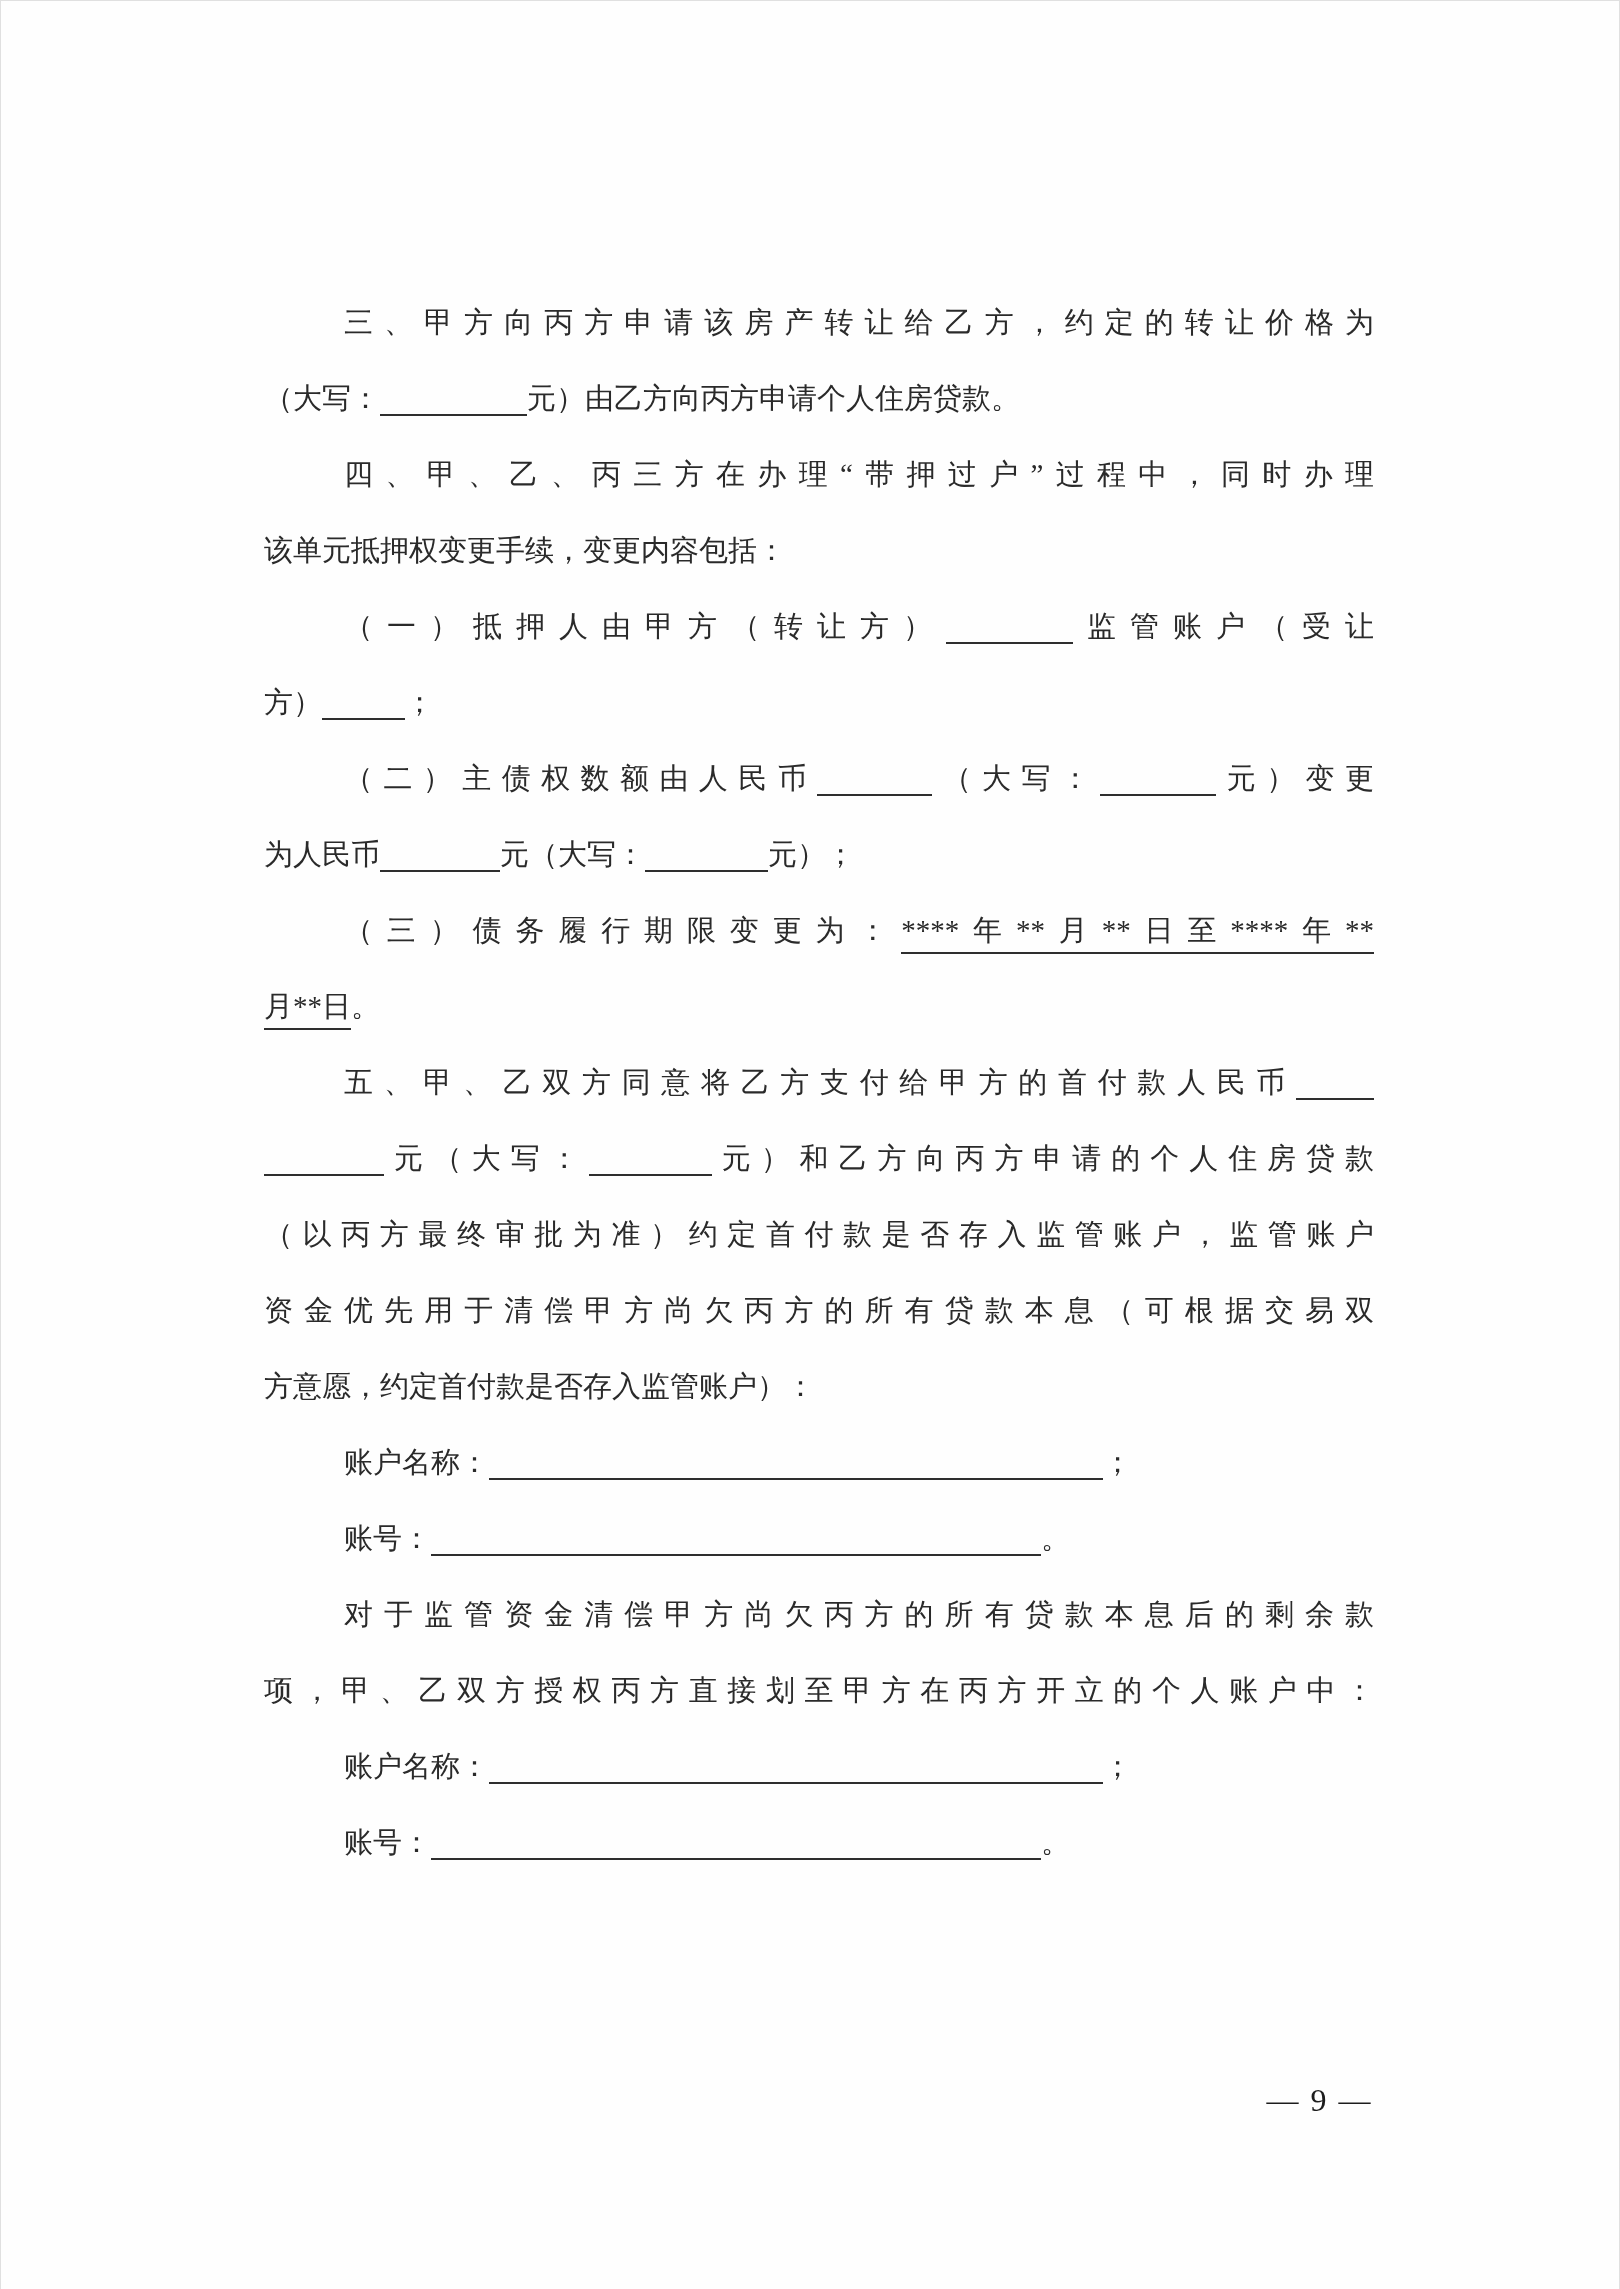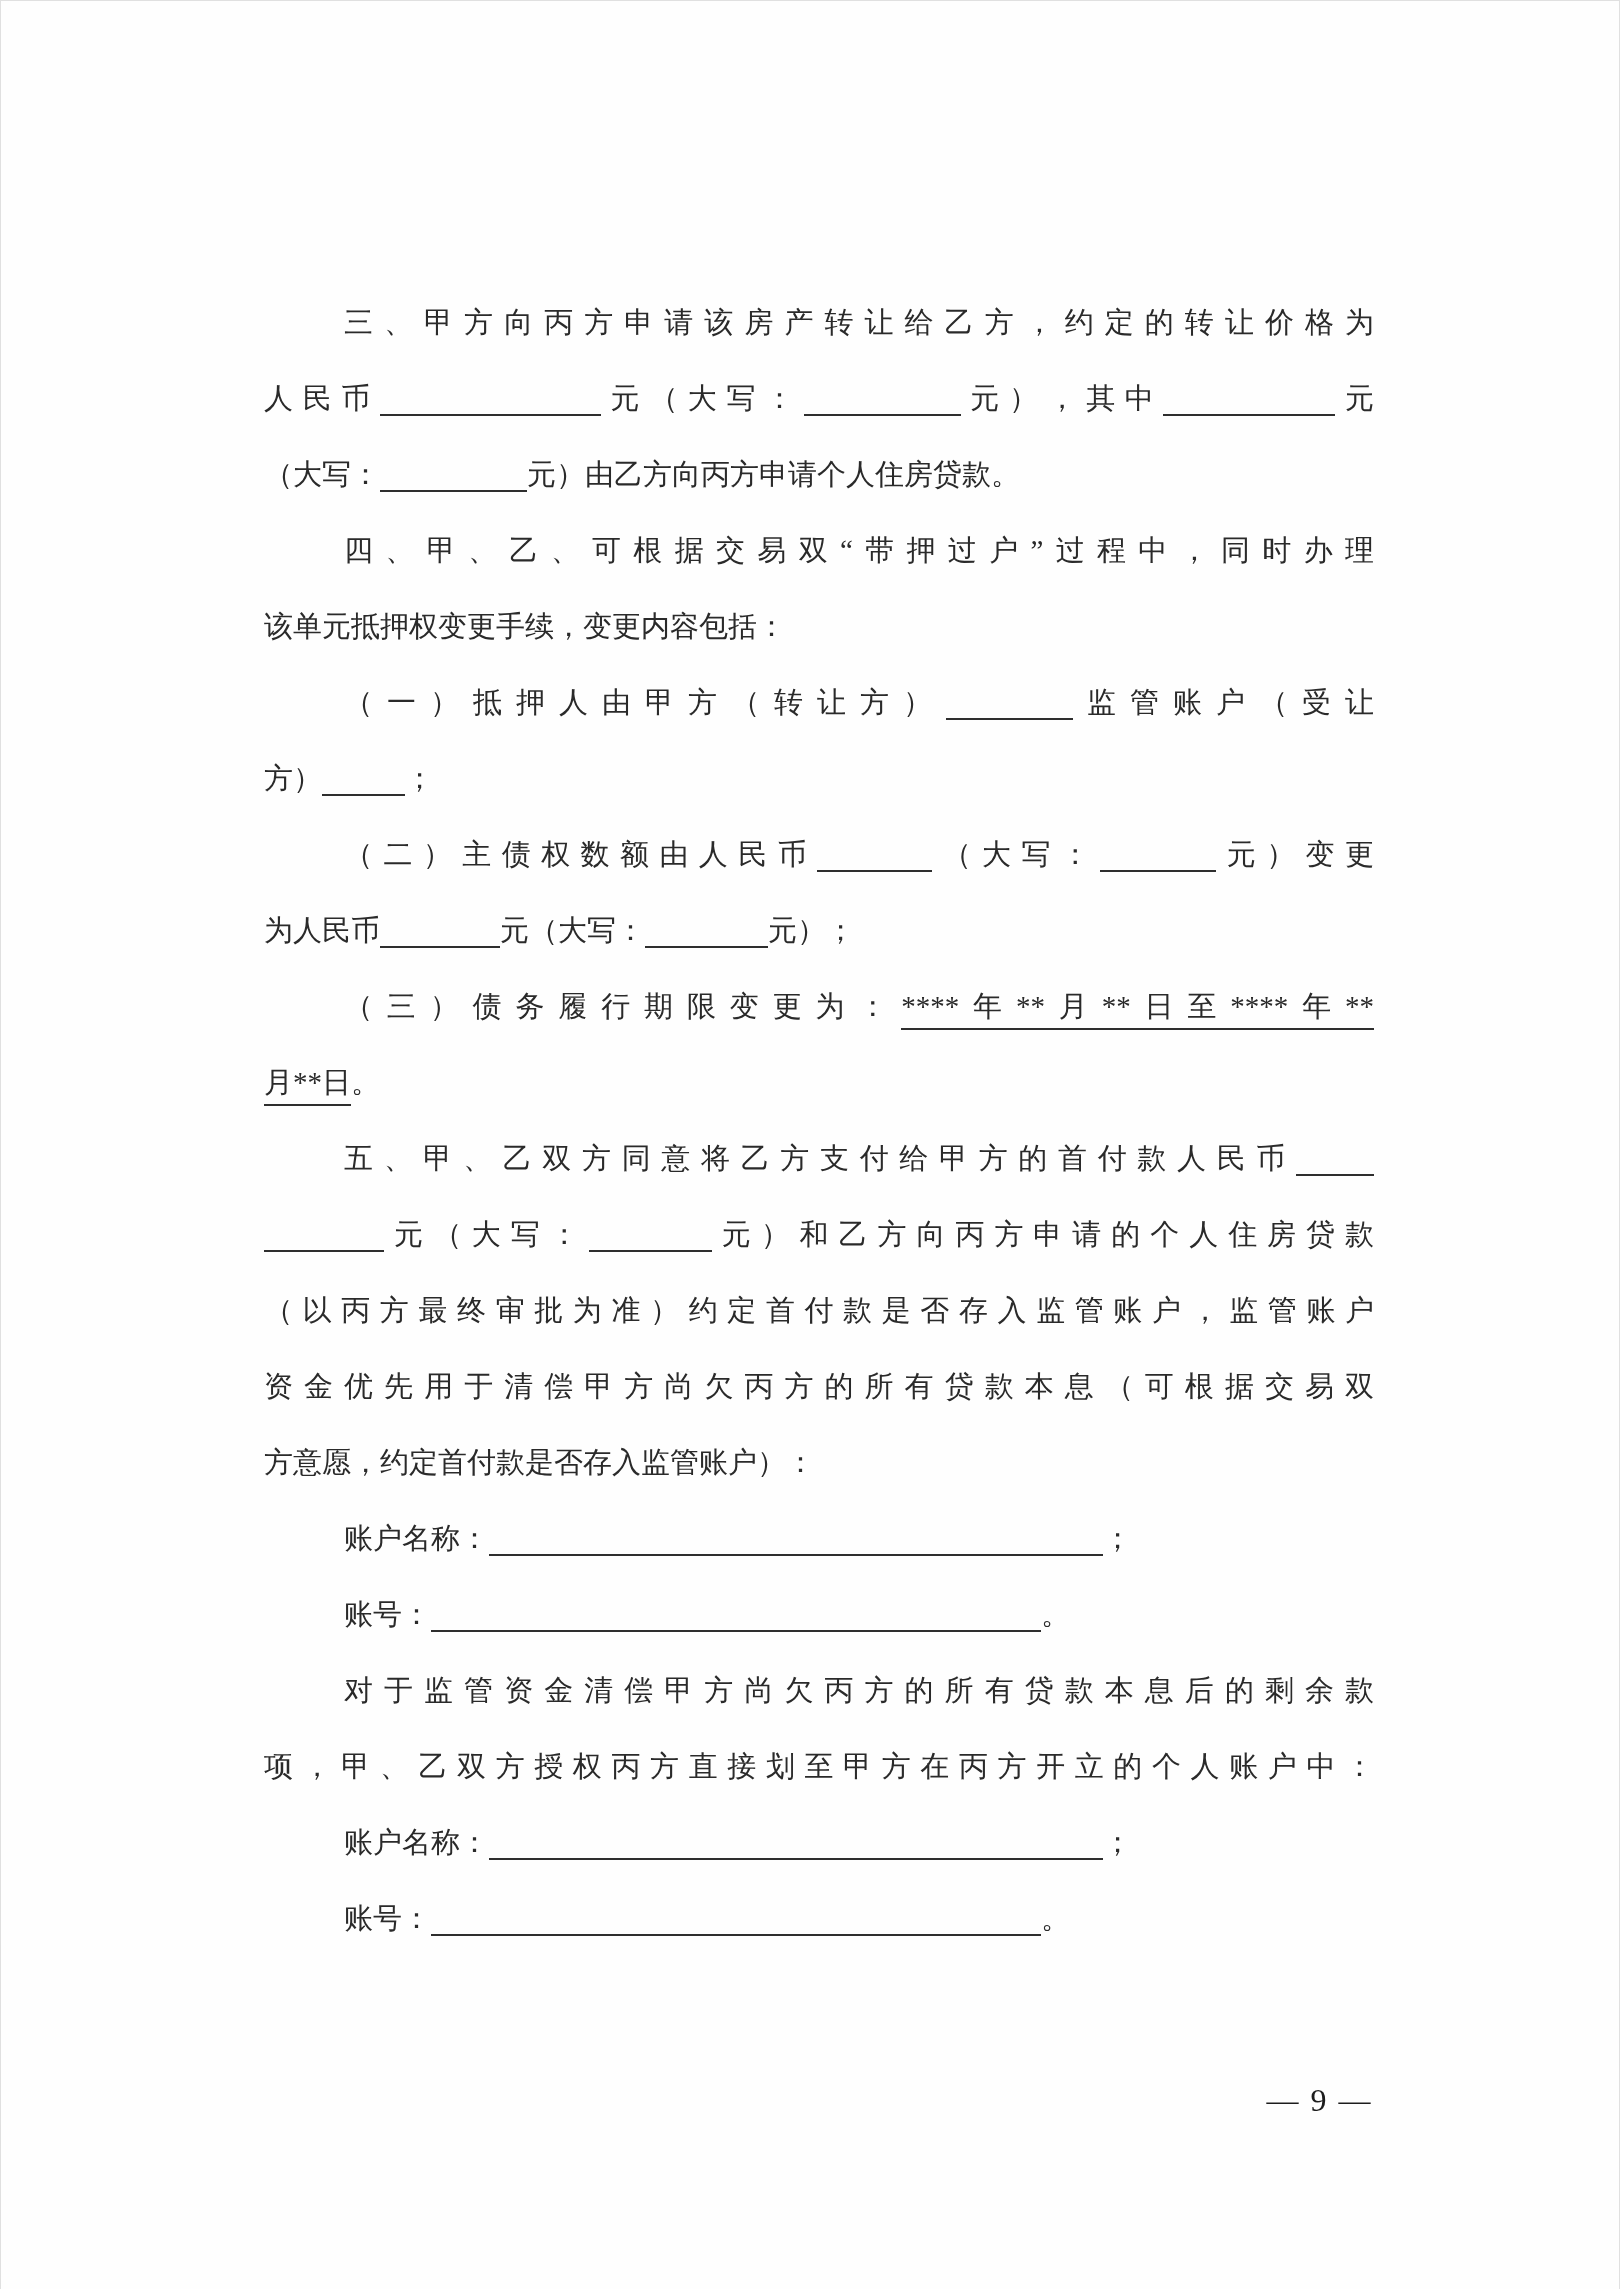--- a/index.html
+++ b/index.html
@@ -55,23 +55,22 @@
     letter-spacing:2px;
     white-space:nowrap;
   }
 </style>
 </head>
 <body>
 
 <div id="page">
   <div id="doc-body">
       <div class="line indent j"><span>三、甲方向丙方申请该房产转让给乙方，约定的转让价格为</span></div>
-      <div class="line j"><span>人民币</span><span class="blank" style="width: 221px;"></span><span>元（大写：</span><span class="blank" style="width: 157px;"></span><span>元），其中</span><span class="blank" style="width: 172px;"></span><span>元</span></div>
       <div class="line"><span>（大写：</span><span class="blank" style="width: 147px;"></span><span>元）由乙方向丙方申请个人住房贷款。</span></div>
-      <div class="line indent j"><span>四、甲、乙、可根据交易双“带押过户”过程中，同时办理</span></div>
+      <div class="line indent j"><span>四、甲、乙、丙三方在办理“带押过户”过程中，同时办理</span></div>
       <div class="line"><span>该单元抵押权变更手续，变更内容包括：</span></div>
       <div class="line indent j"><span>（一）抵押人由甲方（转让方）</span><span class="blank" style="width: 127px;"></span><span>监管账户（受让</span></div>
       <div class="line"><span>方）</span><span class="blank" style="width: 83px;"></span><span>；</span></div>
       <div class="line indent j"><span>（二）主债权数额由人民币</span><span class="blank" style="width: 115px;"></span><span>（大写：</span><span class="blank" style="width: 116px;"></span><span>元）变更</span></div>
       <div class="line"><span>为人民币</span><span class="blank" style="width: 120px;"></span><span>元（大写：</span><span class="blank" style="width: 123px;"></span><span>元）；</span></div>
       <div class="line indent j"><span>（三）债务履行期限变更为：</span><span class="u">****年**月**日至****年**</span></div>
       <div class="line"><span class="u">月**日</span><span>。</span></div>
       <div class="line indent j"><span>五、甲、乙双方同意将乙方支付给甲方的首付款人民币</span><span class="blank" style="width: 78px;"></span></div>
       <div class="line j"><span class="blank" style="width: 120px;"></span><span>元（大写：</span><span class="blank" style="width: 123px;"></span><span>元）和乙方向丙方申请的个人住房贷款</span></div>
       <div class="line j"><span>（以丙方最终审批为准）约定首付款是否存入监管账户，监管账户</span></div>

